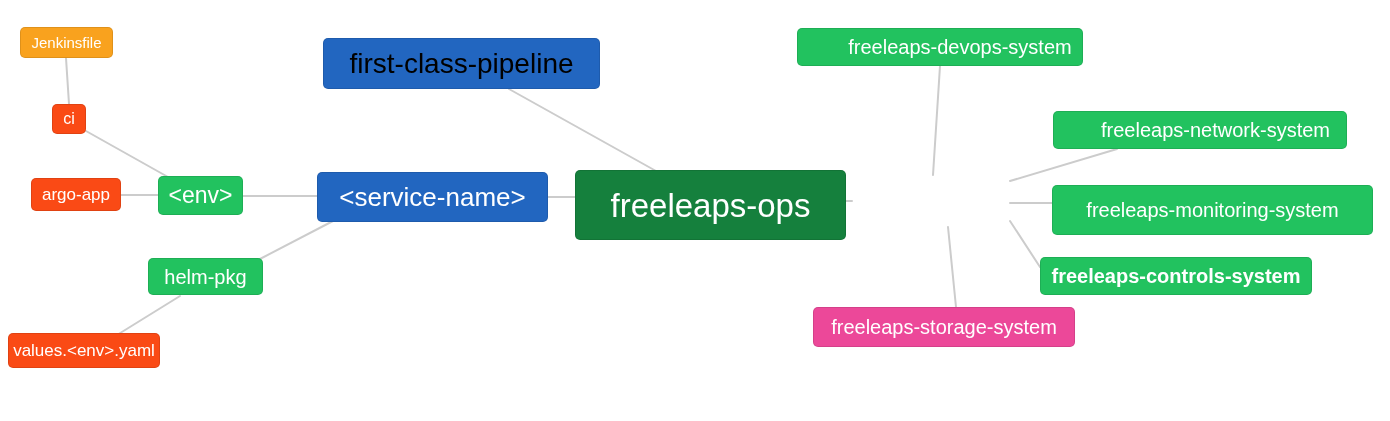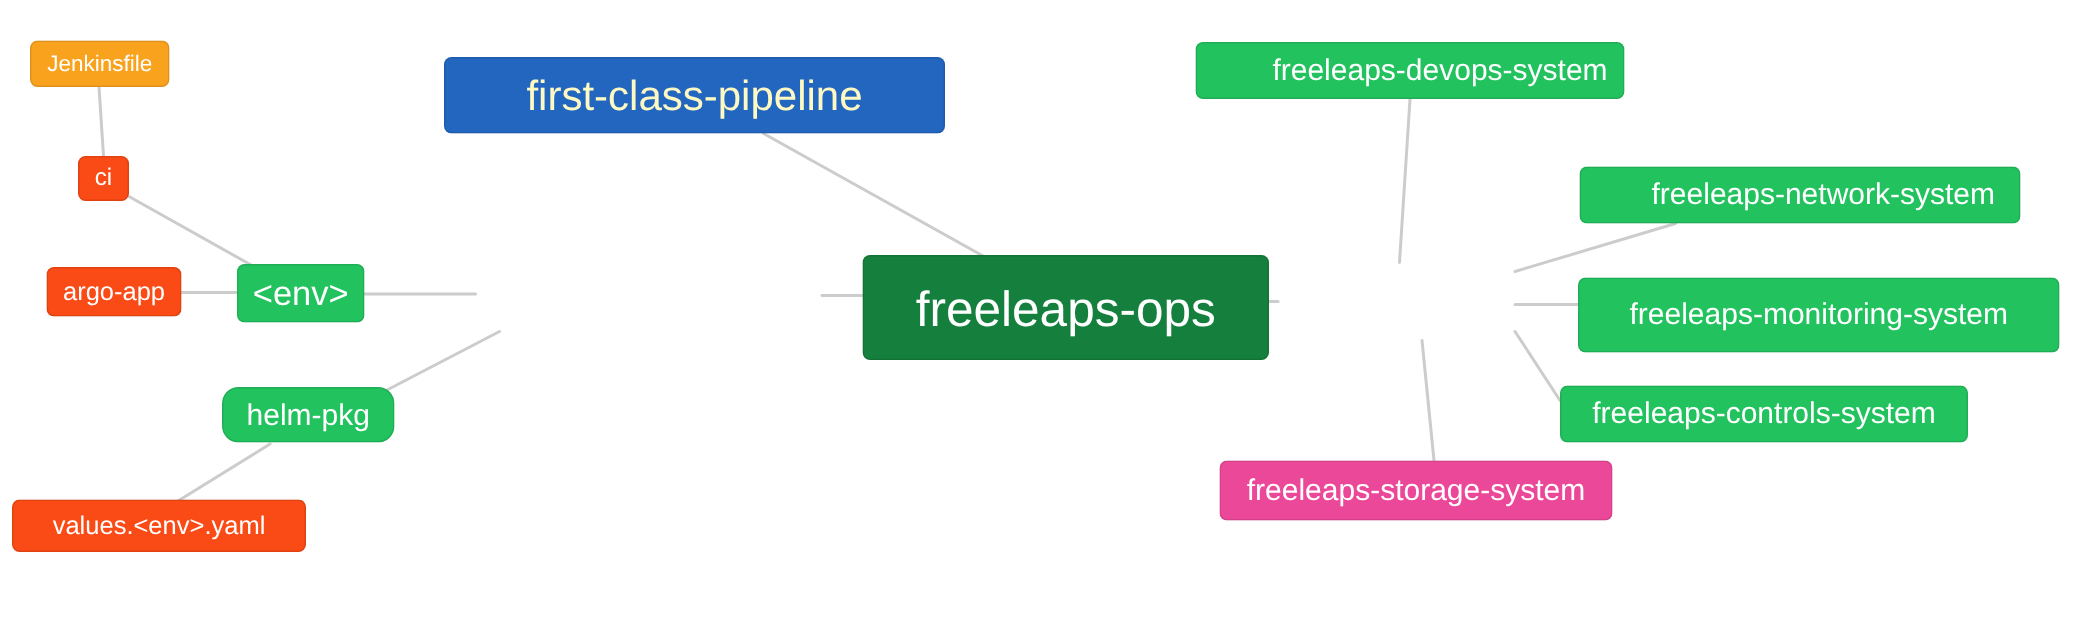--- a/index.html
+++ b/index.html
@@ -57,22 +57,23 @@
       <line x1="1010" y1="181" x2="1117" y2="149" stroke="#cccccc" stroke-width="2" stroke-linecap="round"></line>
       <line x1="1010" y1="203" x2="1052" y2="203" stroke="#cccccc" stroke-width="2" stroke-linecap="round"></line>
       <line x1="1010" y1="221" x2="1040" y2="267" stroke="#cccccc" stroke-width="2" stroke-linecap="round"></line>
       <line x1="948" y1="227" x2="956" y2="307" stroke="#cccccc" stroke-width="2" stroke-linecap="round"></line>
     </svg>
 
 <div class="node" style="left: 20px; top: 27px; width: 93px; height: 31px; font-size: 15px; background: rgb(249, 162, 30); color: rgb(255, 255, 255);">Jenkinsfile</div>
     <div class="node" style="left: 52px; top: 104px; width: 34px; height: 30px; font-size: 16px; background: rgb(250, 74, 21); color: rgb(255, 255, 255);">ci</div>
     <div class="node" style="left: 158px; top: 176px; width: 85px; height: 39px; font-size: 23px; background: rgb(34, 194, 95); color: rgb(255, 255, 255);">&lt;env&gt;</div>
     <div class="node" style="left: 31px; top: 178px; width: 90px; height: 33px; font-size: 17px; background: rgb(250, 74, 21); color: rgb(255, 255, 255);">argo-app</div>
-    <div class="node" style="left: 148px; top: 258px; width: 115px; height: 37px; font-size: 20px; background: rgb(34, 194, 95); color: rgb(255, 255, 255); border-radius: 11px;">helm-pkg</div>
-    <div class="node" style="left: 8px; top: 333px; width: 196px; height: 35px; font-size: 17px; background: rgb(250, 74, 21); color: rgb(255, 255, 255);">values.&lt;env&gt;.yaml</div>
-    <div class="node" style="left: 296px; top: 38px; width: 334px; height: 51px; font-size: 28px; background: rgb(34, 102, 192); color: #fef9c3;">first-class-pipeline</div>
+    <div class="node" style="left: 148px; top: 258px; width: 115px; height: 37px; font-size: 20px; background: rgb(34, 194, 95); color: rgb(255, 255, 255);">helm-pkg</div>
+    <div class="node" style="left: 8px; top: 333px; width: 152px; height: 35px; font-size: 17px; background: rgb(250, 74, 21); color: rgb(255, 255, 255);">values.&lt;env&gt;.yaml</div>
+    <div class="node" style="left: 323px; top: 38px; width: 277px; height: 51px; font-size: 28px; background: rgb(34, 102, 192); color: #000000;">first-class-pipeline</div>
+    <div class="node" style="left: 317px; top: 172px; width: 231px; height: 50px; font-size: 26px; background: rgb(34, 102, 192); color: rgb(255, 255, 255);">&lt;service-name&gt;</div>
     <div class="node" style="left: 575px; top: 170px; width: 271px; height: 70px; font-size: 33px; background: #15803d; color: rgb(255, 255, 255);">freeleaps-ops</div>
     <div class="node" style="left: 797px; top: 28px; width: 286px; height: 38px; font-size: 20px; background: rgb(34, 194, 95); color: rgb(255, 255, 255); padding-left: 40px;">freeleaps-devops-system</div>
     <div class="node" style="left: 1053px; top: 111px; width: 294px; height: 38px; font-size: 20px; background: rgb(34, 194, 95); color: rgb(255, 255, 255); padding-left: 31px;">freeleaps-network-system</div>
     <div class="node" style="left: 1052px; top: 185px; width: 321px; height: 50px; font-size: 20px; background: rgb(34, 194, 95); color: rgb(255, 255, 255);">freeleaps-monitoring-system</div>
-    <div class="node" style="left: 1040px; top: 257px; width: 272px; height: 38px; font-size: 20px; background: rgb(34, 194, 95); color: rgb(255, 255, 255);">freeleaps-controls-system</div>
+    <div class="node" style="left: 1040px; top: 257px; width: 272px; height: 38px; font-size: 20px; background: rgb(34, 194, 95); color: rgb(255, 255, 255); font-weight: bold;">freeleaps-controls-system</div>
     <div class="node" style="left: 813px; top: 307px; width: 262px; height: 40px; font-size: 20px; background: #ec4899; color: rgb(255, 255, 255);">freeleaps-storage-system</div>
   </div>
 
 </body></html>

